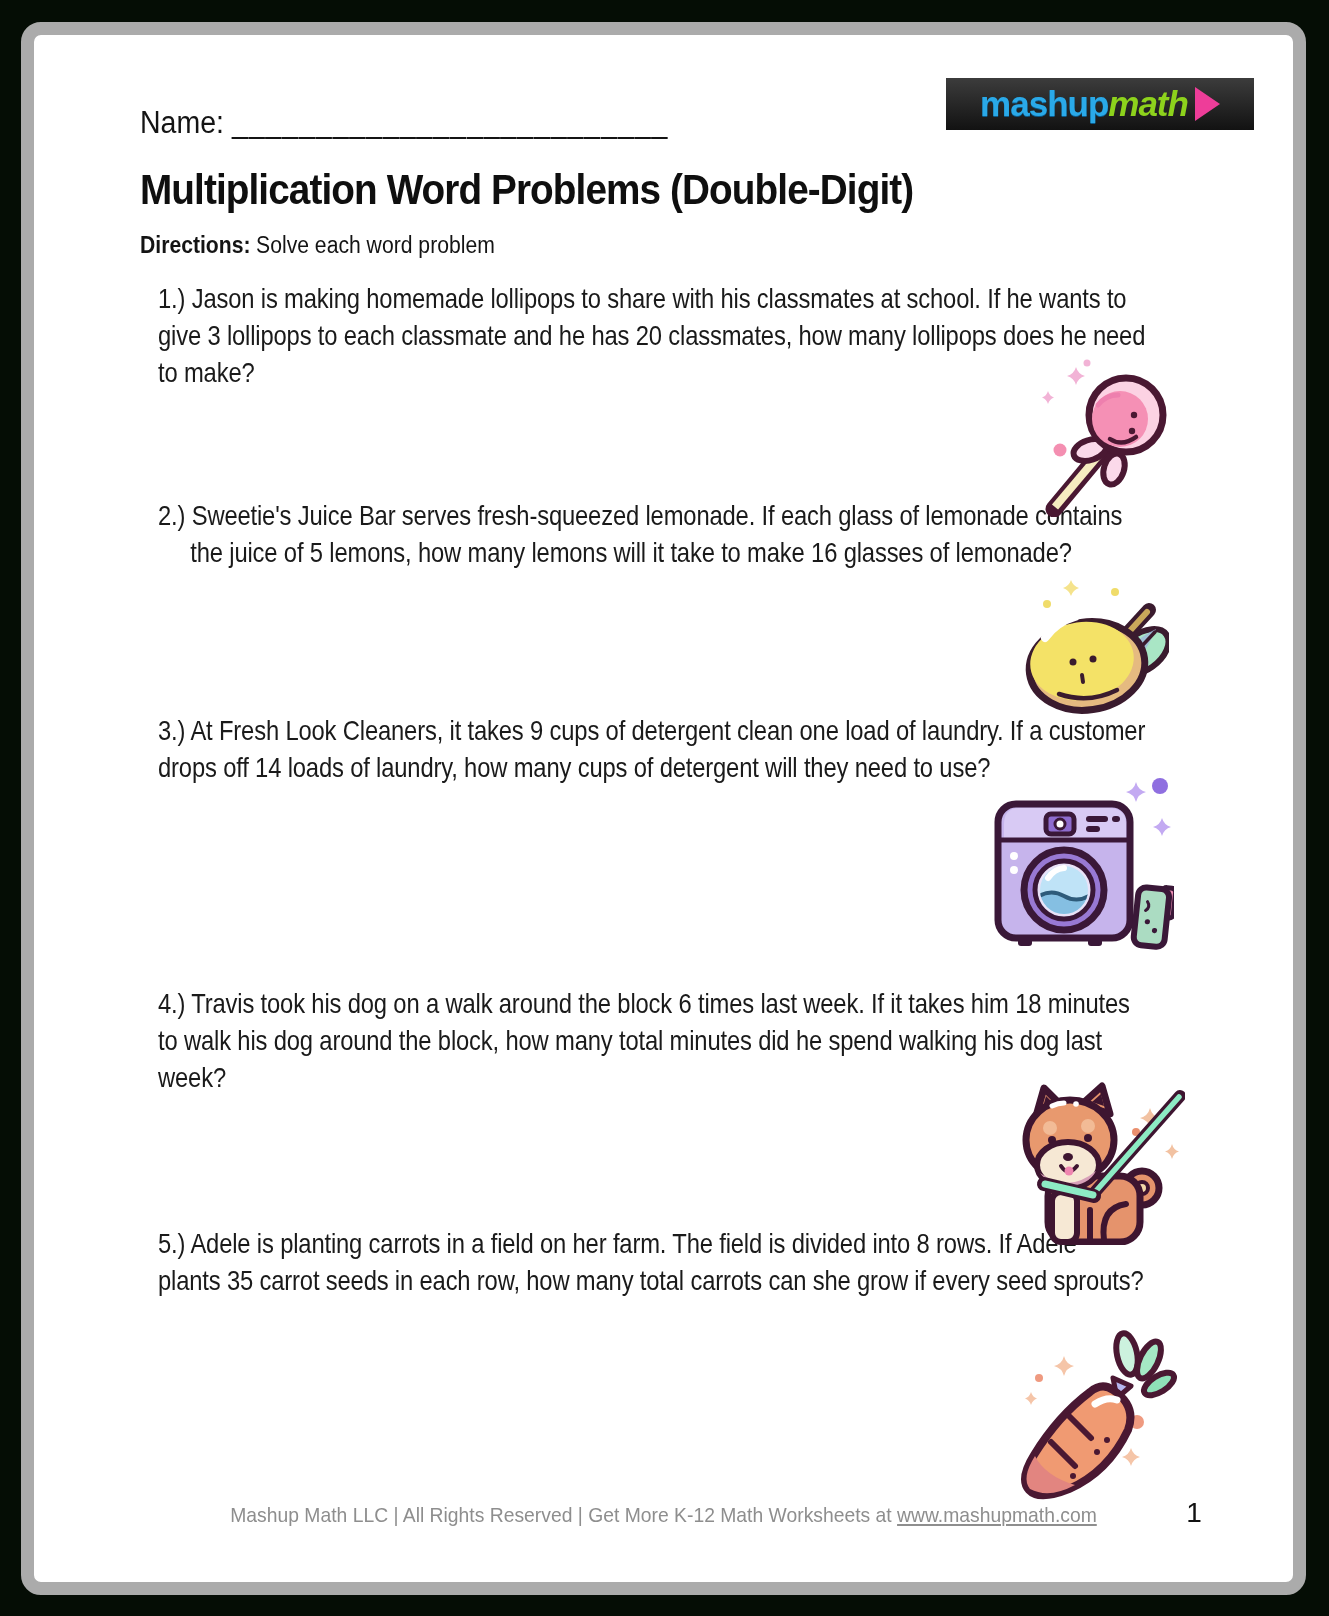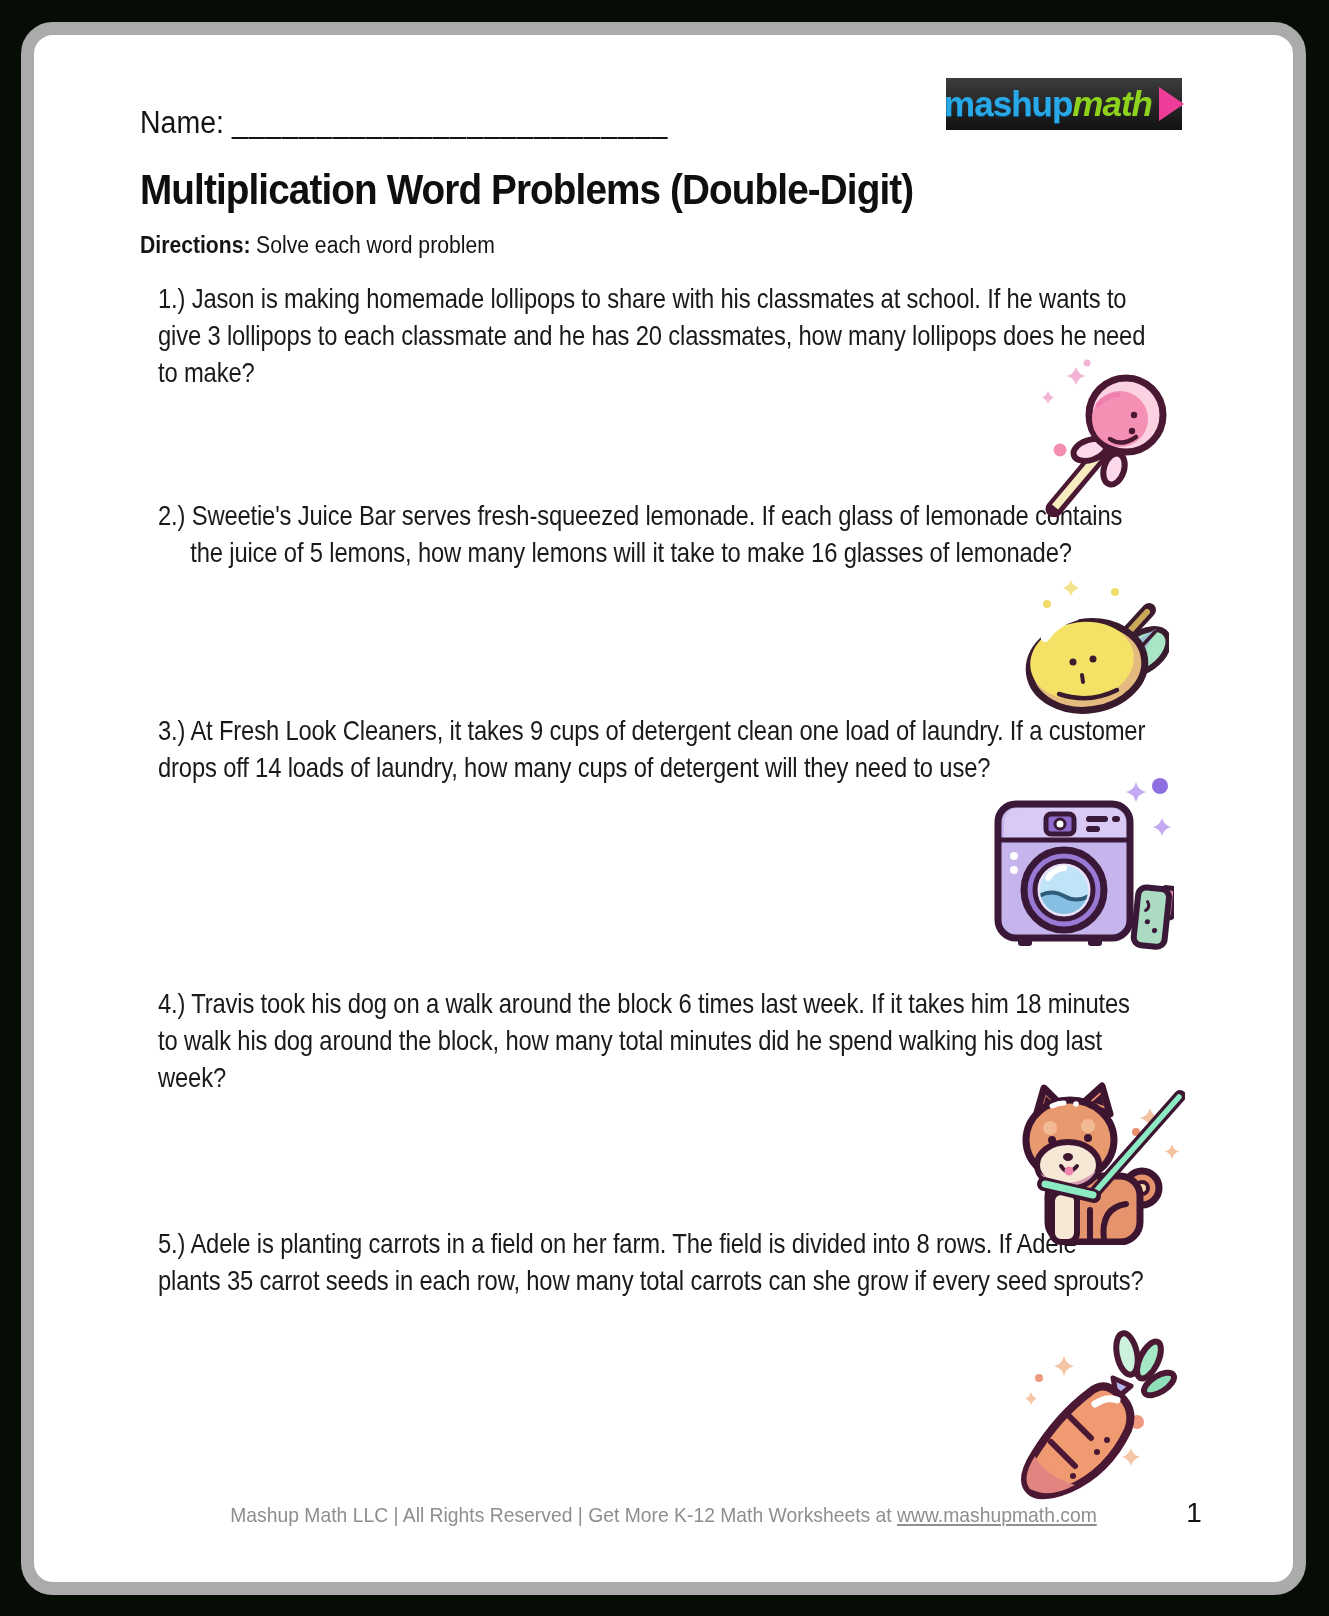--- a/index.html
+++ b/index.html
@@ -8,34 +8,34 @@
     width:1329px; height:1616px; position:relative;
     background:#050d05;
     font-family:"Liberation Sans", sans-serif;
     overflow:hidden;
   }
   .page {
     position:absolute; left:21px; top:22px;
     width:1285px; height:1573px;
     background:#ffffff;
     border:13px solid #ababab;
-    border-radius:32px;
+    border-radius:20px;
   }
   .abs { position:absolute; }
 
   .name-line {
     left:106px; top:70px;
     font-size:31px; color:#141414;
     transform:scaleX(0.92); transform-origin:0 0;
     white-space:nowrap;
   }
   .name-blank { letter-spacing:1px; }
 
   .logo {
-    left:912px; top:43px; width:236px; height:52px;
+    left:912px; top:43px; width:308px; height:52px;
     background:linear-gradient(#3c3c3c, #121212);
     display:flex; align-items:center; justify-content:center;
     font-weight:bold; font-size:35px; letter-spacing:-1px;
   }
   .logo .blue  { color:#2aa9e8; text-shadow:0 1px 0 #0a5a8a; }
   .logo .green { color:#8dd21c;font-style:italic; }
   .logo .tri {
     width:0; height:0; margin-left:7px;
     border-left:25px solid #ee3d99;
     border-top:17px solid transparent;

